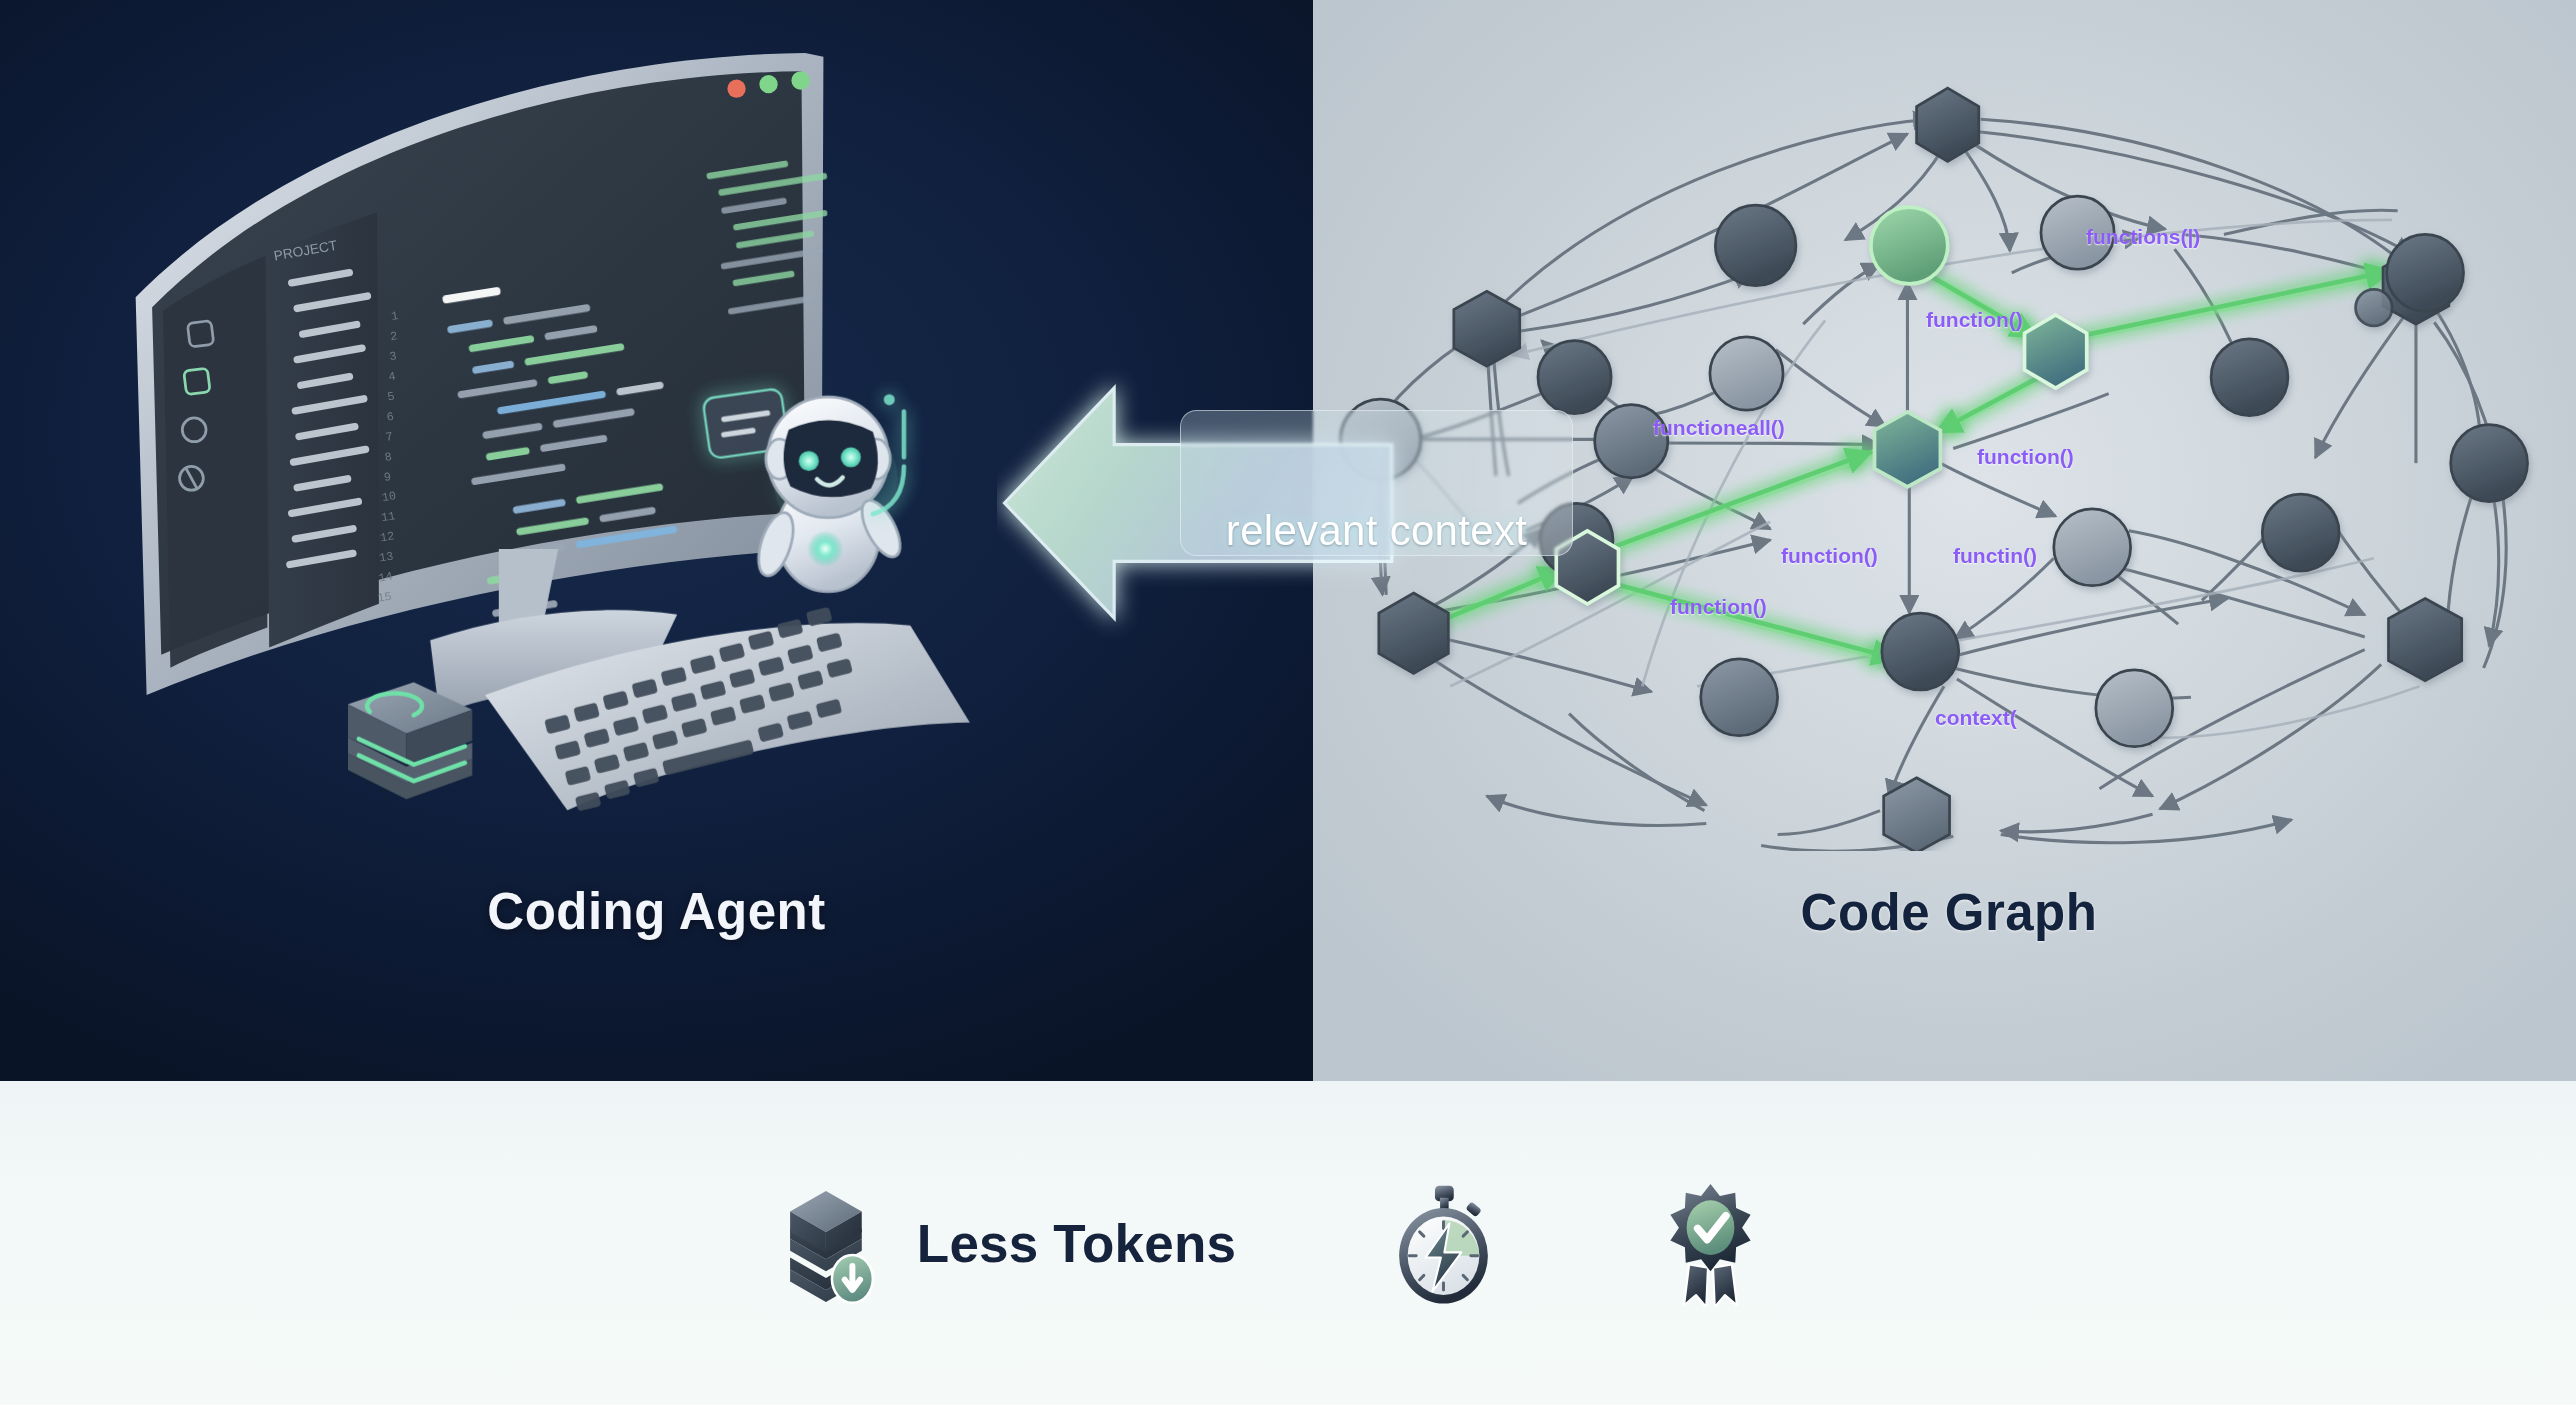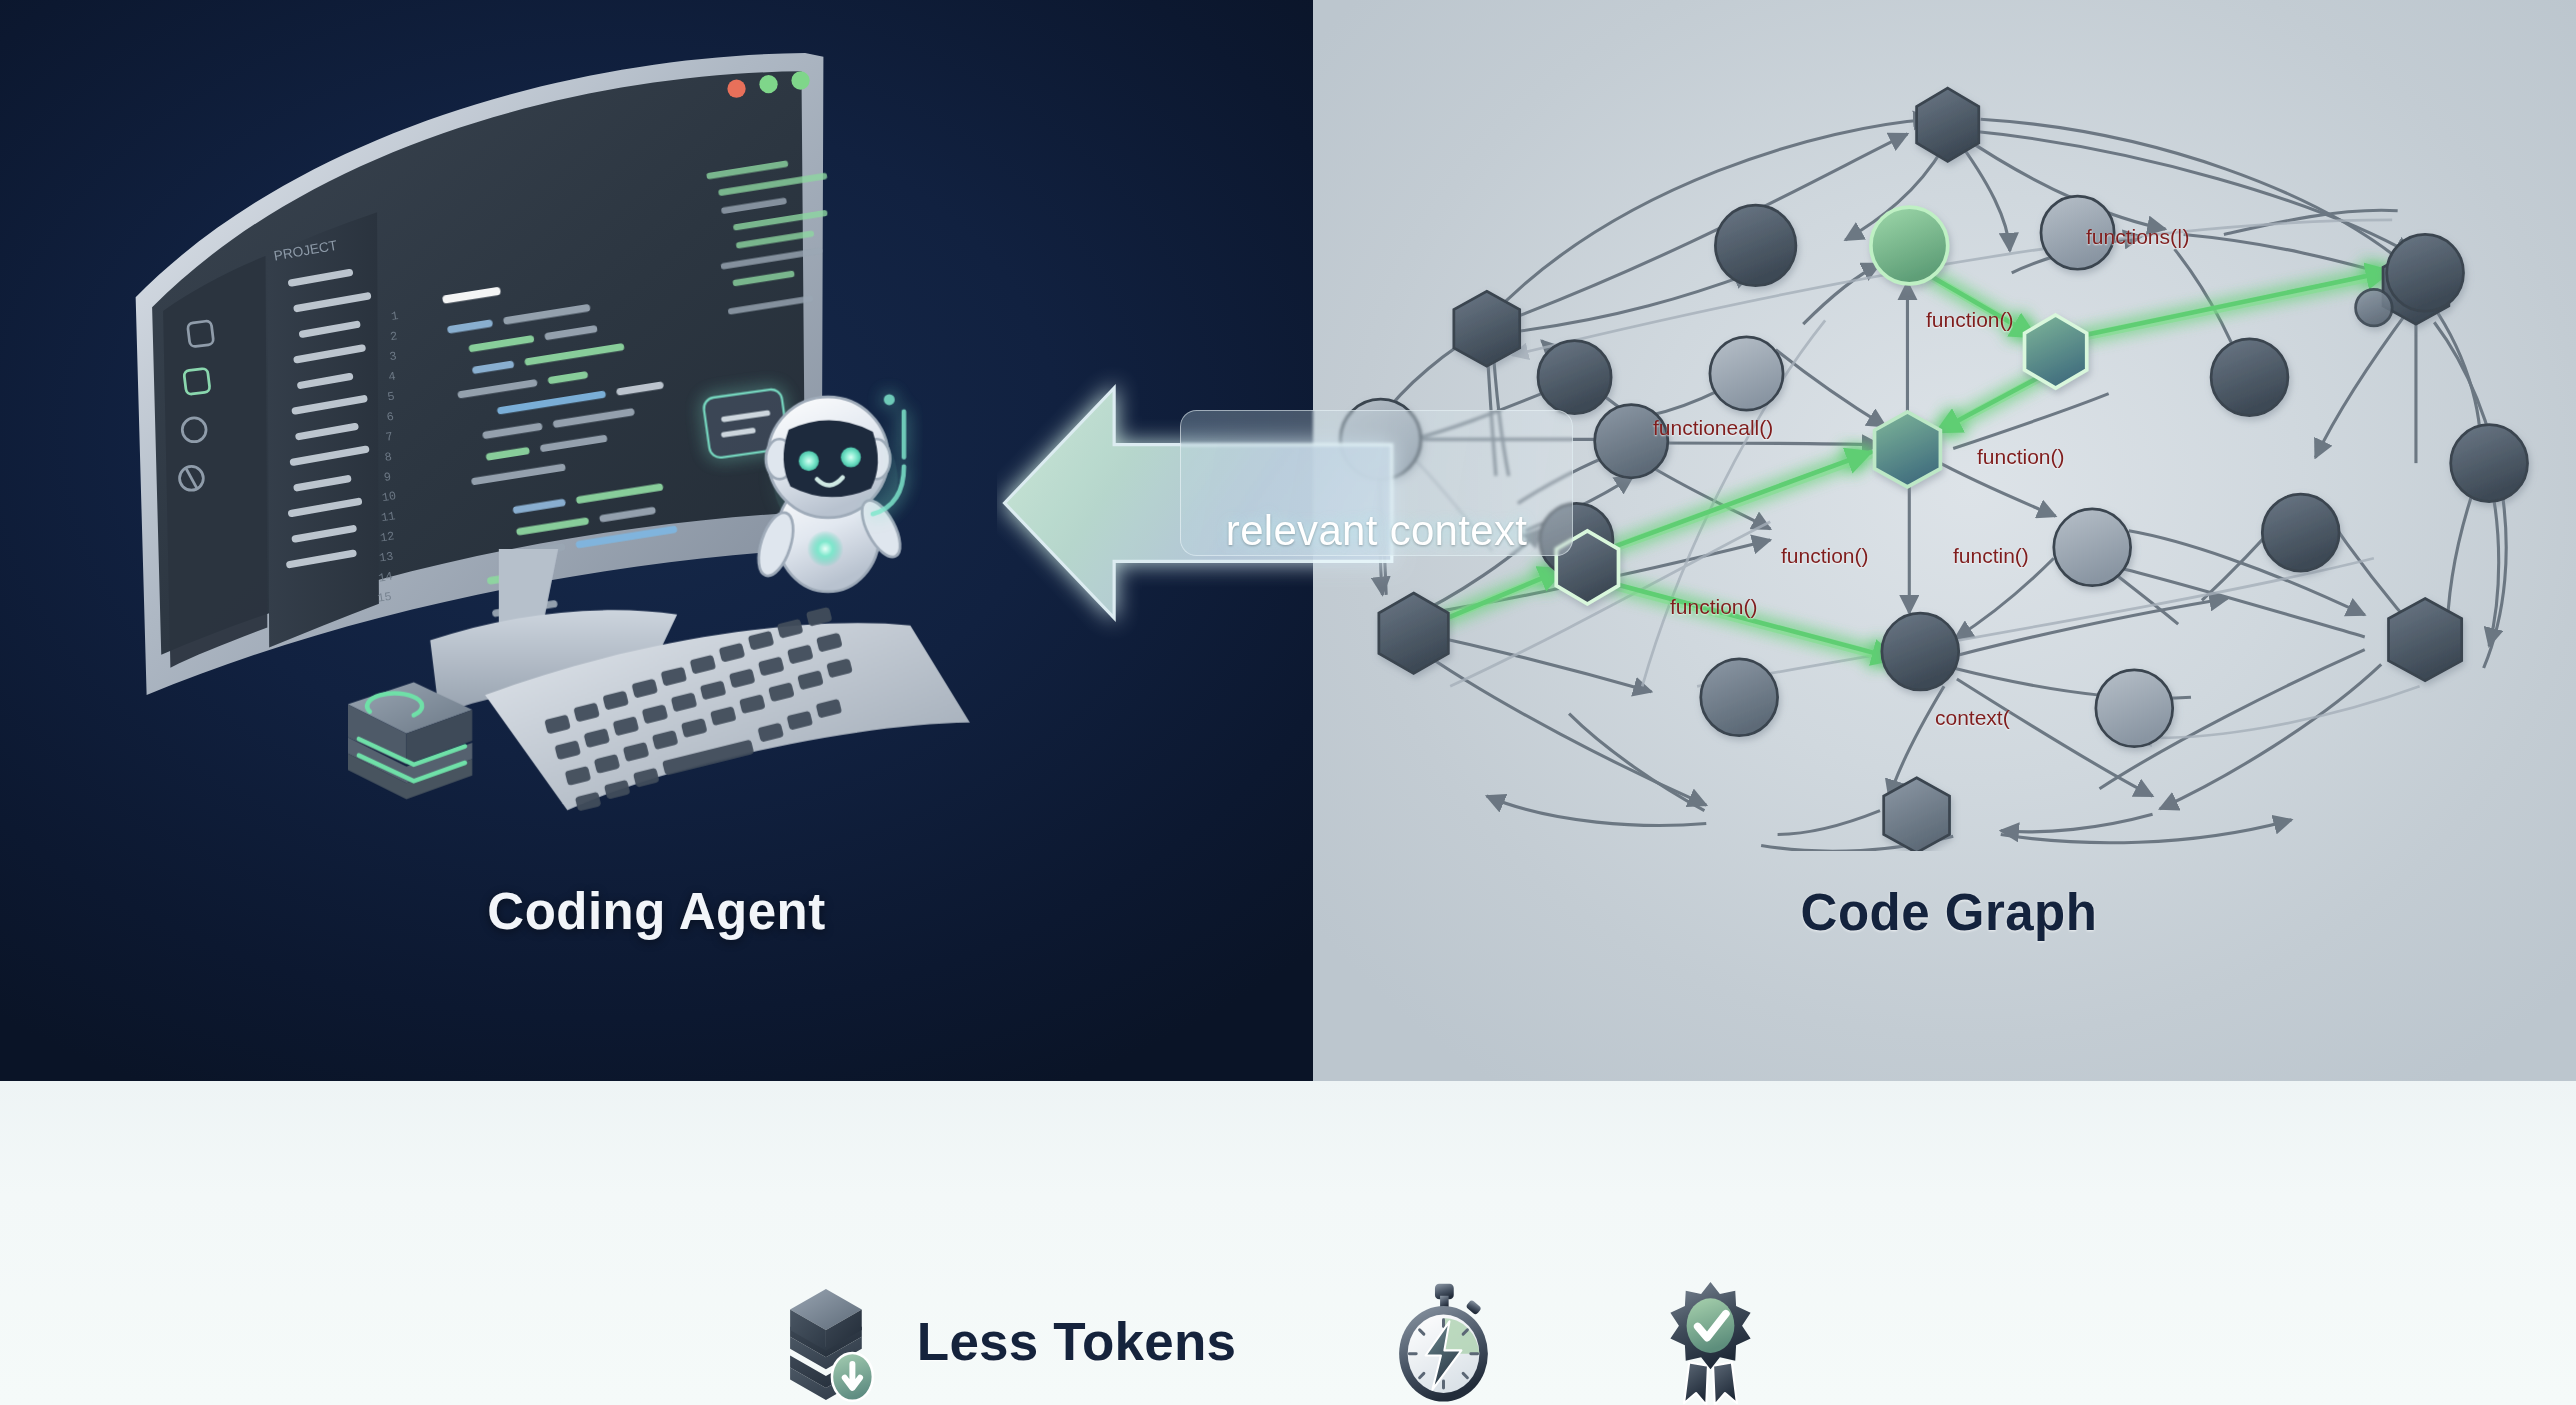--- a/index.html
+++ b/index.html
@@ -43,29 +43,29 @@
     display: flex; align-items: center; justify-content: center;
     color: #ffffff; font-size: 42px; font-weight: 400; letter-spacing: 0.3px;
     text-shadow: 0 0 12.8px rgba(180,230,235,.85), 0 0.9px 2.7px rgba(0,0,0,.35);
     white-space: nowrap;
     margin-top: 48px;
   }
 
   
   #graph-wrap { position: absolute; left: 1313px; top: 46px; width: 1263px; height: 805px; }
   .glabel {
-    position: absolute; color: #7f1d1d; font-size: 21px; font-weight: 400;
+    position: absolute; color: #8b5cf6; font-size: 21px; font-weight: 700;
     white-space: nowrap; text-shadow: 0 0.9px 1.8px rgba(255,255,255,.85);
   }
 
   
   #bottom-bar {
     position: absolute; left: 0; top: 1081px; width: 2576px; height: 324px;
     background: linear-gradient(180deg, #eef4f5 0%, #f3f8f8 35%, #f5faf9 100%);
-    display: flex; align-items: flex-end; justify-content: center;
+    display: flex; align-items: center; justify-content: center;
   }
   #features { display: flex; align-items: center; gap: 148px; margin-left: -37px; }
   .feature { display: flex; align-items: center; gap: 29px; }
   .feature-icon { width: 119px; height: 128px; flex: 0 0 auto; }
   .feature-label {
     font-size: 53px; font-weight: 700; color: #15233c; letter-spacing: 0.2px;
     text-shadow: 0 0.9px 1.8px rgba(255,255,255,.8); white-space: nowrap;
   }
 </style>
 </head>

